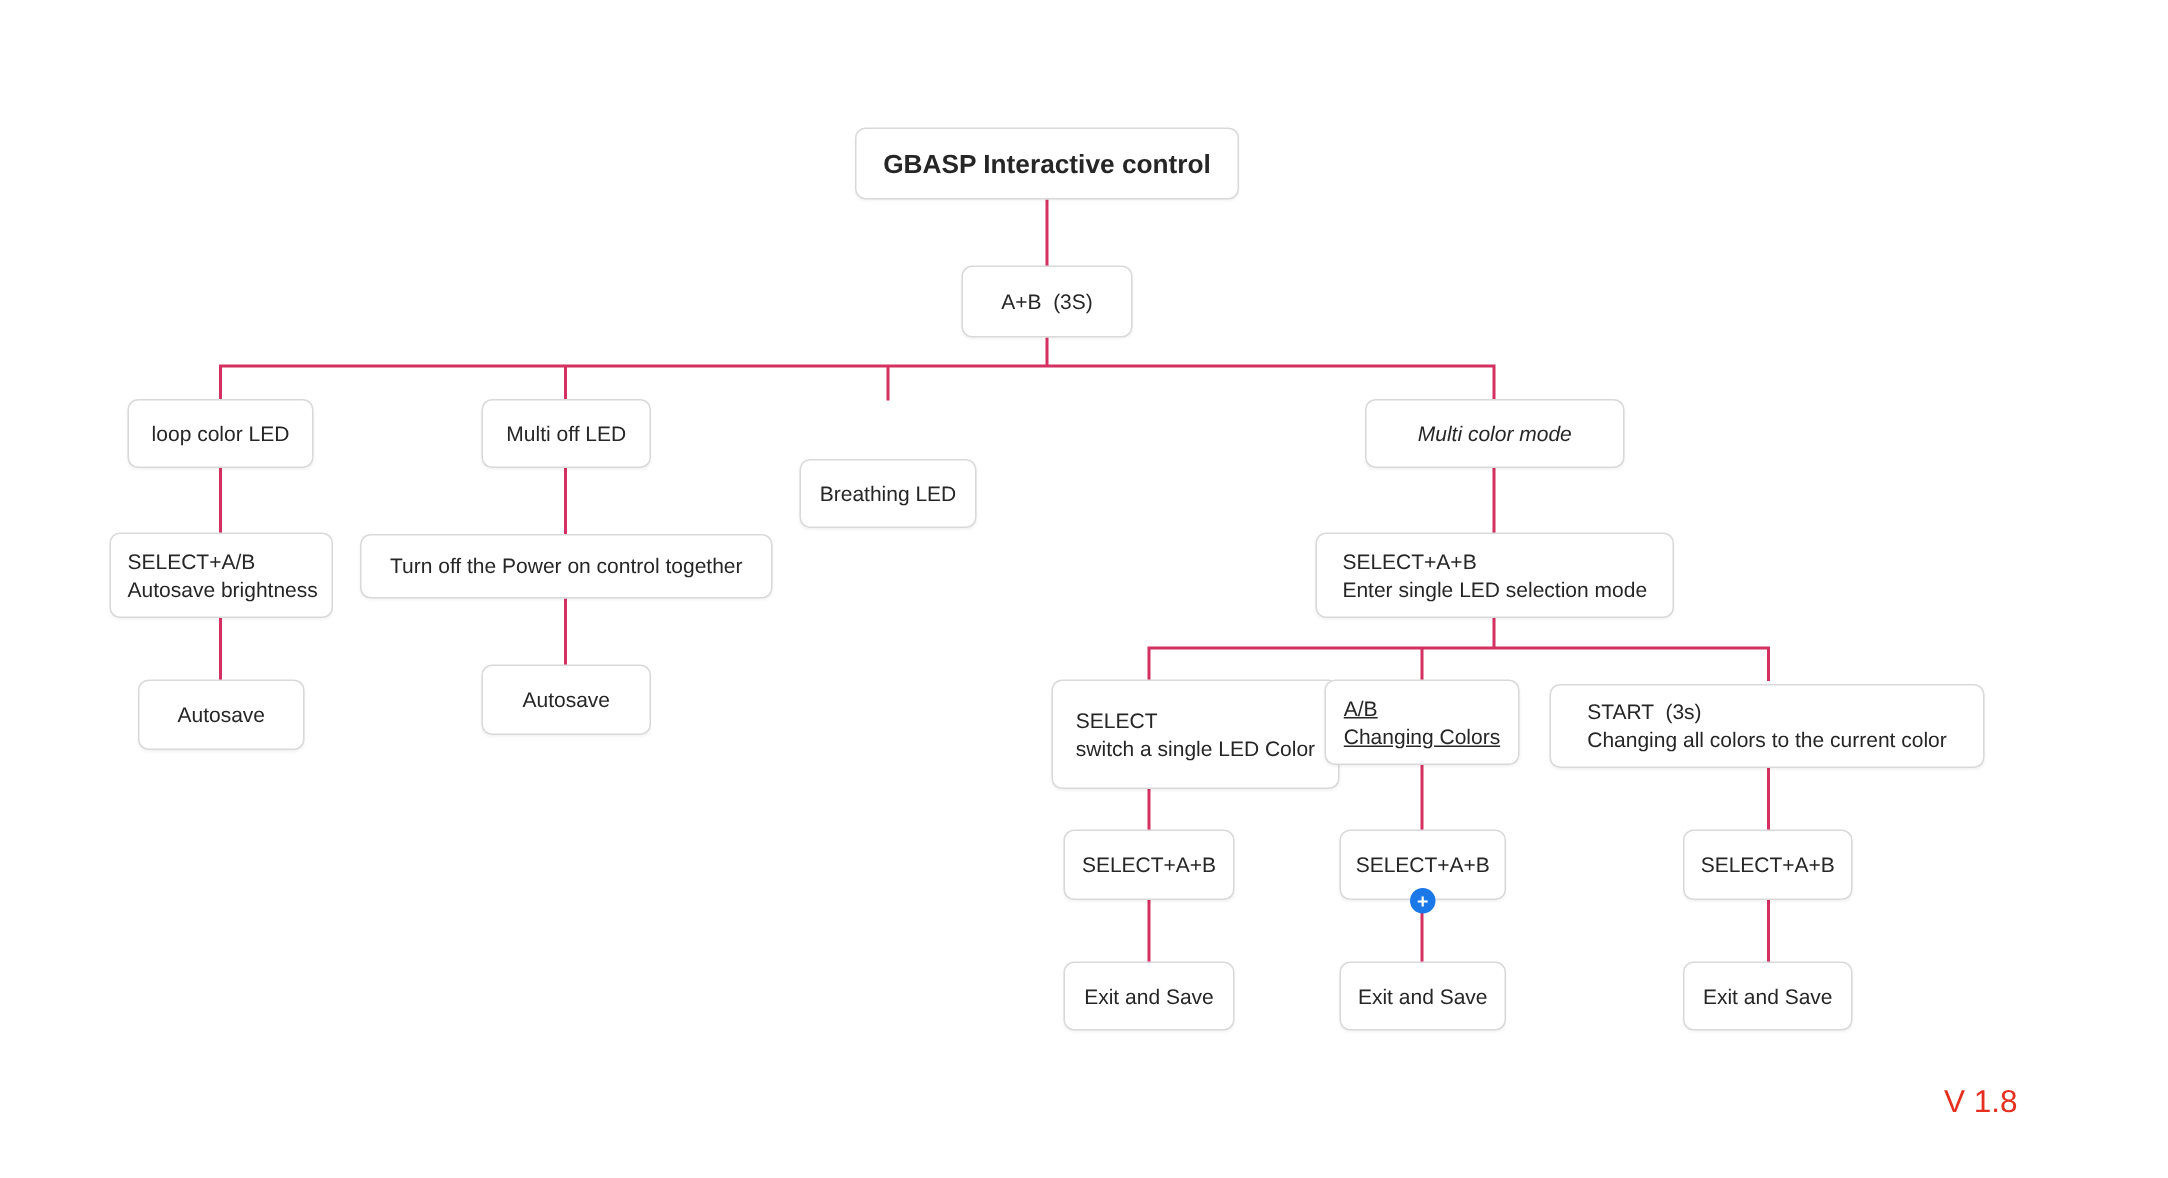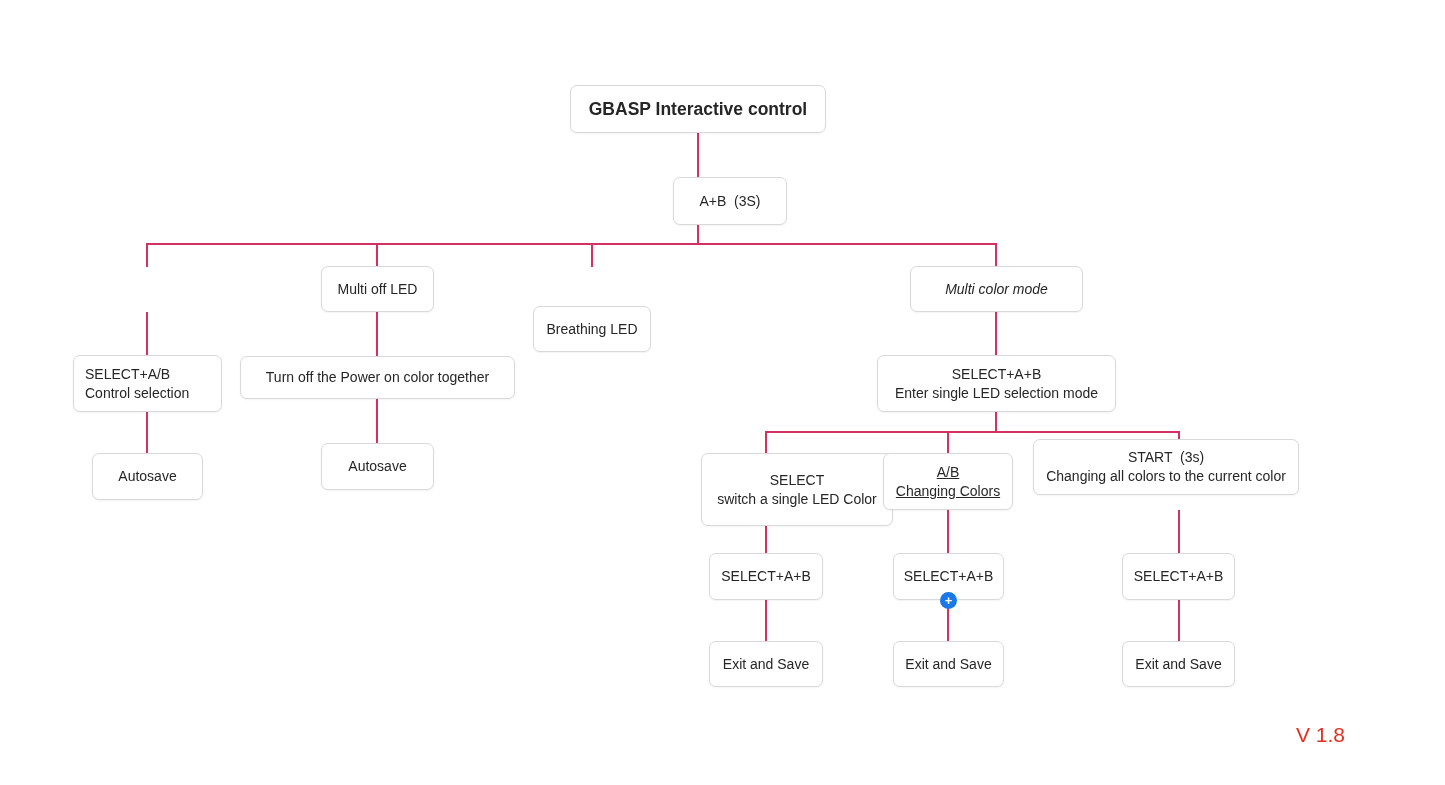--- a/index.html
+++ b/index.html
@@ -21,21 +21,21 @@
   }
   .wires{position:absolute;left:0;top:0;width:1445px;height:785px;z-index:1;}
   .wires path{fill:none;stroke:var(--connector);stroke-width:2;}
   .node{
     position:absolute;z-index:2;box-sizing:border-box;
     background:var(--box-bg);
     border:1px solid var(--box-border);
     border-radius:7px;
     box-shadow:0 1px 2px rgba(0,0,0,0.05);
     display:flex;align-items:center;justify-content:center;
-    text-align:center;font-size:14px;line-height:19px;
+    font-size:14px;line-height:19px;
     white-space:pre-wrap;padding:2px 6px;
   }
   .node.root{font-weight:700;font-size:17.5px;line-height:22px;}
   .node.align-left{justify-content:flex-start;text-align:left;padding-left:11px;}
   .badge{
     position:absolute;z-index:3;width:17px;height:17px;border-radius:50%;
     background:var(--badge-blue);color:var(--badge-glyph);
     display:flex;align-items:center;justify-content:center;
     font-size:13px;font-weight:700;line-height:17px;cursor:pointer;
   }
@@ -53,48 +53,49 @@
     <path d="M698 133 V178"></path>
     <path d="M698 225 V244 M146 244 H997 M147 244 V267 M377 244 V267 M592 244 V267 M996 244 V267"></path>
     <path d="M147 312 V356 M147 412 V454"></path>
     <path d="M377 312 V357 M377 399 V444"></path>
     <path d="M996 312 V356 M996 412 V433 M765 432 H1180 M766 432 V454 M948 432 V454 M1179 432 V454"></path>
     <path d="M766 510 V554 M948 510 V554 M1179 510 V554 M766 600 V642 M948 600 V642 M1179 600 V642"></path>
   </svg>
 
   <div class="node root" style="left:570px;top:85px;width:256px;height:48px;">GBASP Interactive control</div>
 
-  <div class="node" style="left:641px;top:177px;width:114px;height:48px;margin-left:32px;">A+B  (3S)</div>
+  <div class="node" style="left:641px;top:177px;width:114px;height:48px;">A+B  (3S)</div>
 
+  <div class="node" style="left:85px;top:266px;width:124px;height:46px;">loop color LED</div>
 
   <div class="node" style="left:321px;top:266px;width:113px;height:46px;">Multi off LED</div>
 
   <div class="node" style="left:533px;top:266px;width:118px;height:46px;margin-top:40px;">Breathing LED</div>
 
   <div class="node" style="left:910px;top:266px;width:173px;height:46px;font-style:italic;">Multi color mode</div>
 
   <div class="node align-left" style="left:73px;top:355px;width:149px;height:57px;">SELECT+A/B
-Control selection</div>
+Autosave brightness</div>
 
-  <div class="node" style="left:240px;top:356px;width:275px;height:43px;">Turn off the Power on color together</div>
+  <div class="node" style="left:240px;top:356px;width:275px;height:43px;">Turn off the Power on control together</div>
 
   <div class="node" style="left:877px;top:355px;width:239px;height:57px;">SELECT+A+B
 Enter single LED selection mode</div>
 
   <div class="node" style="left:92px;top:453px;width:111px;height:47px;">Autosave</div>
 
   <div class="node" style="left:321px;top:443px;width:113px;height:47px;">Autosave</div>
 
   <div class="node" style="left:701px;top:453px;width:192px;height:73px;">SELECT
 switch a single LED Color</div>
 
   <div class="node" style="left:883px;top:453px;width:130px;height:57px;text-decoration:underline;">A/B
 Changing Colors</div>
 
-  <div class="node" style="left:1033px;top:439px;width:266px;height:56px;">START  (3s)
+  <div class="node" style="left:1033px;top:456px;width:290px;height:56px;">START  (3s)
 Changing all colors to the current color</div>
 
   <div class="node" style="left:709px;top:553px;width:114px;height:47px;">SELECT+A+B</div>
 
   <div class="node" style="left:893px;top:553px;width:111px;height:47px;">SELECT+A+B</div>
 
   <div class="node" style="left:1122px;top:553px;width:113px;height:47px;">SELECT+A+B</div>
 
   <div class="node" style="left:709px;top:641px;width:114px;height:46px;">Exit and Save</div>
 

